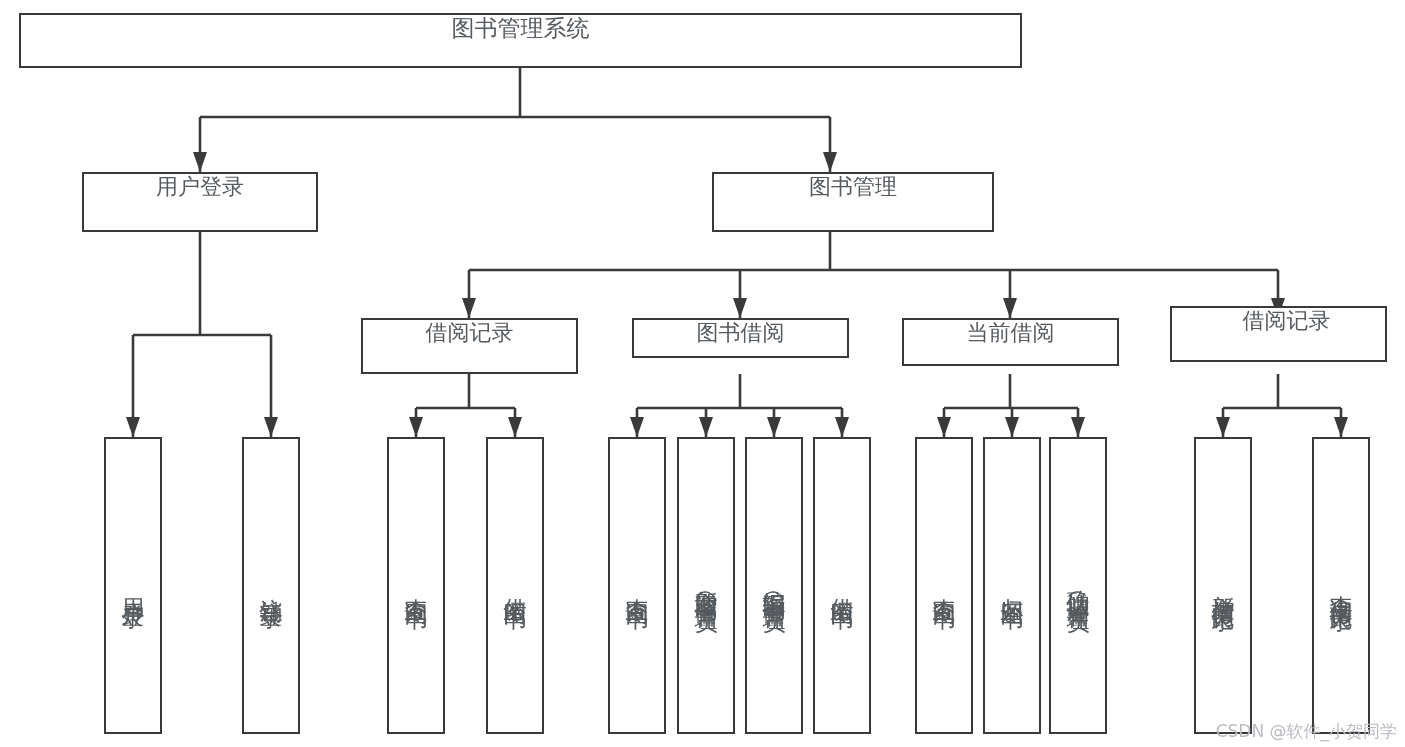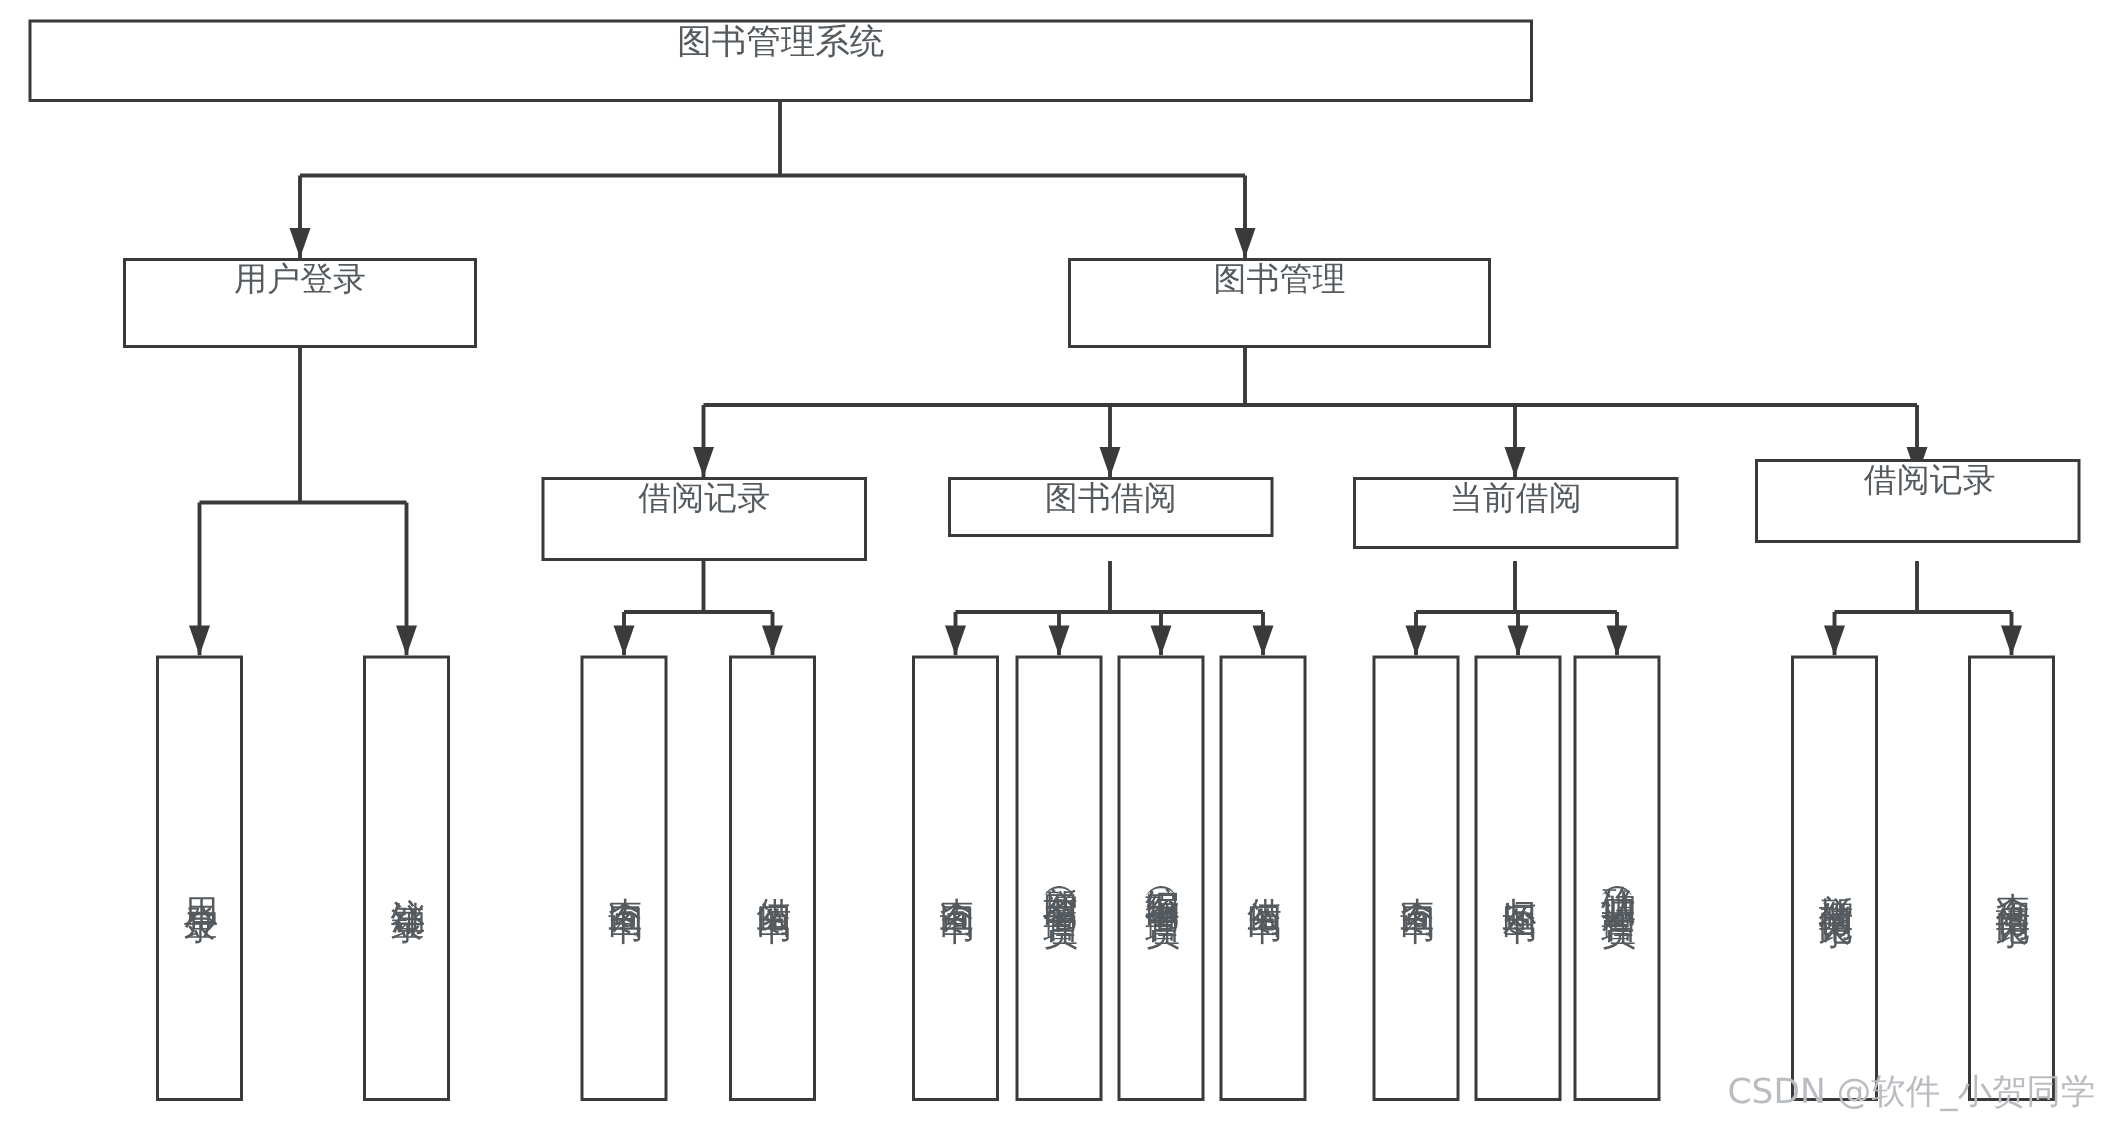--- a/index.html
+++ b/index.html
@@ -44,21 +44,21 @@
   }
   .v-node{align-items:center;justify-content:center;}
 
   svg.connectors{position:absolute;left:0;top:0;width:1405px;height:747px;pointer-events:none;}
   svg.connectors line,svg.connectors path{stroke:#3a3a3a;stroke-width:2.6;fill:none;}
   svg.connectors polygon{fill:#3a3a3a;}
 
   #watermark{
     position:absolute;
     right:8px;bottom:4px;
-    font-size:23px;
+    font-size:17px;
     color:#b9bcc0;
     white-space:nowrap;
     user-select:none;
   }
 </style>
 </head>
 <body>
 
 <div id="diagram-root">
   <svg class="connectors" viewBox="0 0 1405 747" id="connector-svg">

